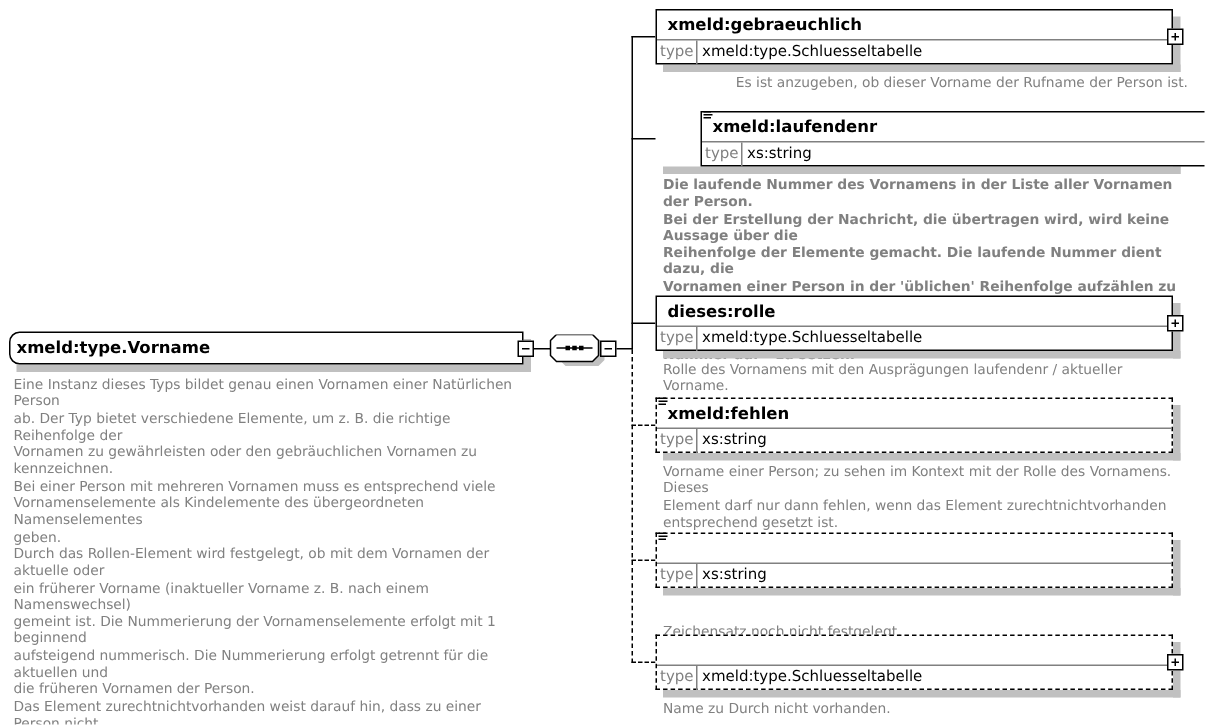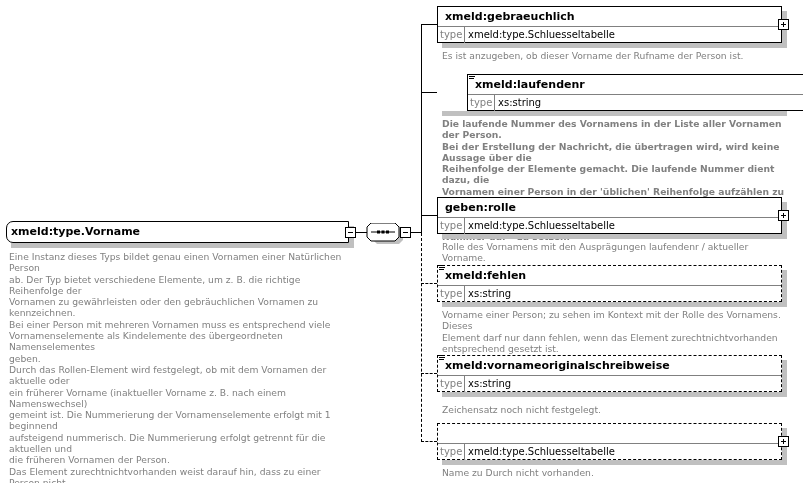--- a/index.html
+++ b/index.html
@@ -130,21 +130,21 @@
 <div class="shadow" style="left:782px; top:11px; width:5px; height:37px;"></div>
 <div class="elem" style="top:6px;">
   <span class="elem-title">xmeld:gebraeuchlich</span>
   <div class="elem-row">
     <span class="type-label">type</span>
     <span class="type-sep"></span>
     <span class="type-value">xmeld:type.Schluesseltabelle</span>
   </div>
 </div>
 <div class="plus-box" style="left:778px; top:19px;"></div>
-<div class="doc" style="left:442px; top:50px; width:350px;">Es ist anzugeben, ob dieser Vorname der Rufname der Person ist.</div>
+<div class="doc" style="left:442px; top:50px; width:350px;text-align:right;">Es ist anzugeben, ob dieser Vorname der Rufname der Person ist.</div>
 
 <div class="shadow" style="left:442px; top:111px; width:345px; height:5px;"></div>
 <div class="shadow" style="left:782px; top:79px; width:5px; height:37px;"></div>
 <div class="elem" style="top:74px;margin-left:30px;">
   <div class="list-icon">
       <span style="width:5px"></span>
       <span style="width:6px"></span>
       <span style="width:5px"></span>
     </div>
   <span class="elem-title">xmeld:laufendenr</span>
@@ -157,21 +157,21 @@
 <div class="doc" style="left:442px; top:118px; width:350px;font-weight:bold;">Die laufende Nummer des Vornamens in der Liste aller Vornamen der Person.
 Bei der Erstellung der Nachricht, die übertragen wird, wird keine Aussage über die
 Reihenfolge der Elemente gemacht. Die laufende Nummer dient dazu, die
 Vornamen einer Person in der 'üblichen' Reihenfolge aufzählen zu können.
 Falls der Vorname innerhalb eines Suchprofils verwendet wird, so ist die laufende
 Nummer auf * zu setzen.</div>
 
 <div class="shadow" style="left:442px; top:234px; width:345px; height:5px;"></div>
 <div class="shadow" style="left:782px; top:202px; width:5px; height:37px;"></div>
 <div class="elem" style="top:197px;">
-  <span class="elem-title">geben:rolle</span>
+  <span class="elem-title">dieses:rolle</span>
   <div class="elem-row">
     <span class="type-label">type</span>
     <span class="type-sep"></span>
     <span class="type-value">xmeld:type.Schluesseltabelle</span>
   </div>
 </div>
 <div class="plus-box" style="left:778px; top:210px;"></div>
 <div class="doc" style="left:442px; top:241px; width:350px;">Rolle des Vornamens mit den Ausprägungen laufendenr / aktueller Vorname.</div>
 
 <div class="shadow" style="left:442px; top:302px; width:345px; height:5px;"></div>
@@ -194,28 +194,27 @@
 entsprechend gesetzt ist.</div>
 
 <div class="shadow" style="left:442px; top:392px; width:345px; height:5px;"></div>
 <div class="shadow" style="left:782px; top:360px; width:5px; height:37px;"></div>
 <div class="elem optional" style="top:355px;">
   <div class="list-icon">
       <span style="width:5px"></span>
       <span style="width:6px"></span>
       <span style="width:5px"></span>
     </div>
-  <span class="elem-title">xmeld:vornameoriginalschreibweise</span>
   <div class="elem-row">
     <span class="type-label">type</span>
     <span class="type-sep"></span>
     <span class="type-value">xs:string</span>
   </div>
 </div>
-<div class="doc" style="left:442px; top:404px; width:350px;">Zeichensatz noch nicht festgelegt.</div>
+<div class="doc" style="left:442px; top:416px; width:350px;">Zeichensatz noch nicht festgelegt.</div>
 
 <div class="shadow" style="left:442px; top:460px; width:345px; height:5px;"></div>
 <div class="shadow" style="left:782px; top:428px; width:5px; height:37px;"></div>
 <div class="elem optional" style="top:423px;">
   <div class="elem-row">
     <span class="type-label">type</span>
     <span class="type-sep"></span>
     <span class="type-value">xmeld:type.Schluesseltabelle</span>
   </div>
 </div>

